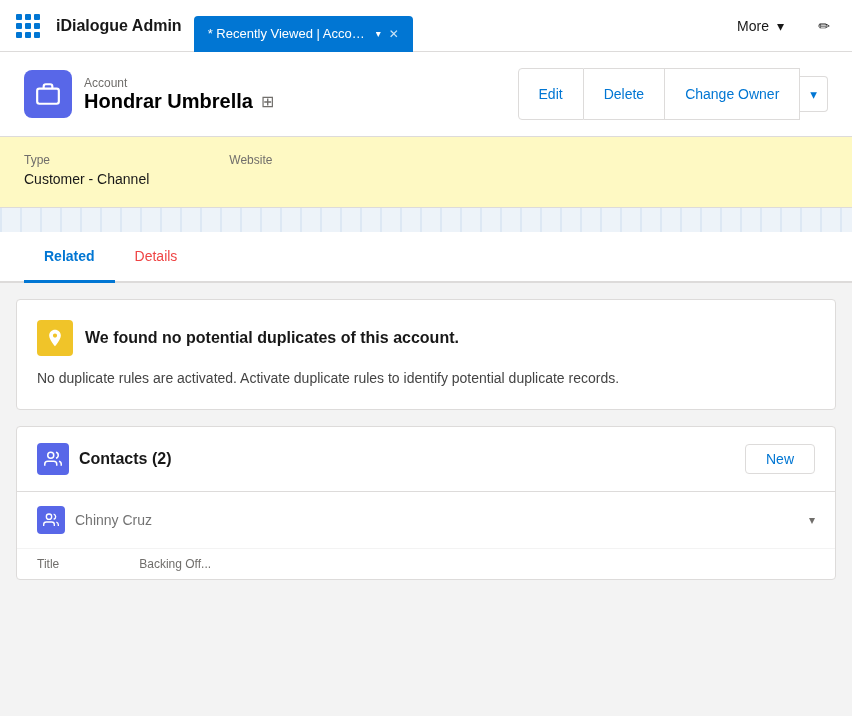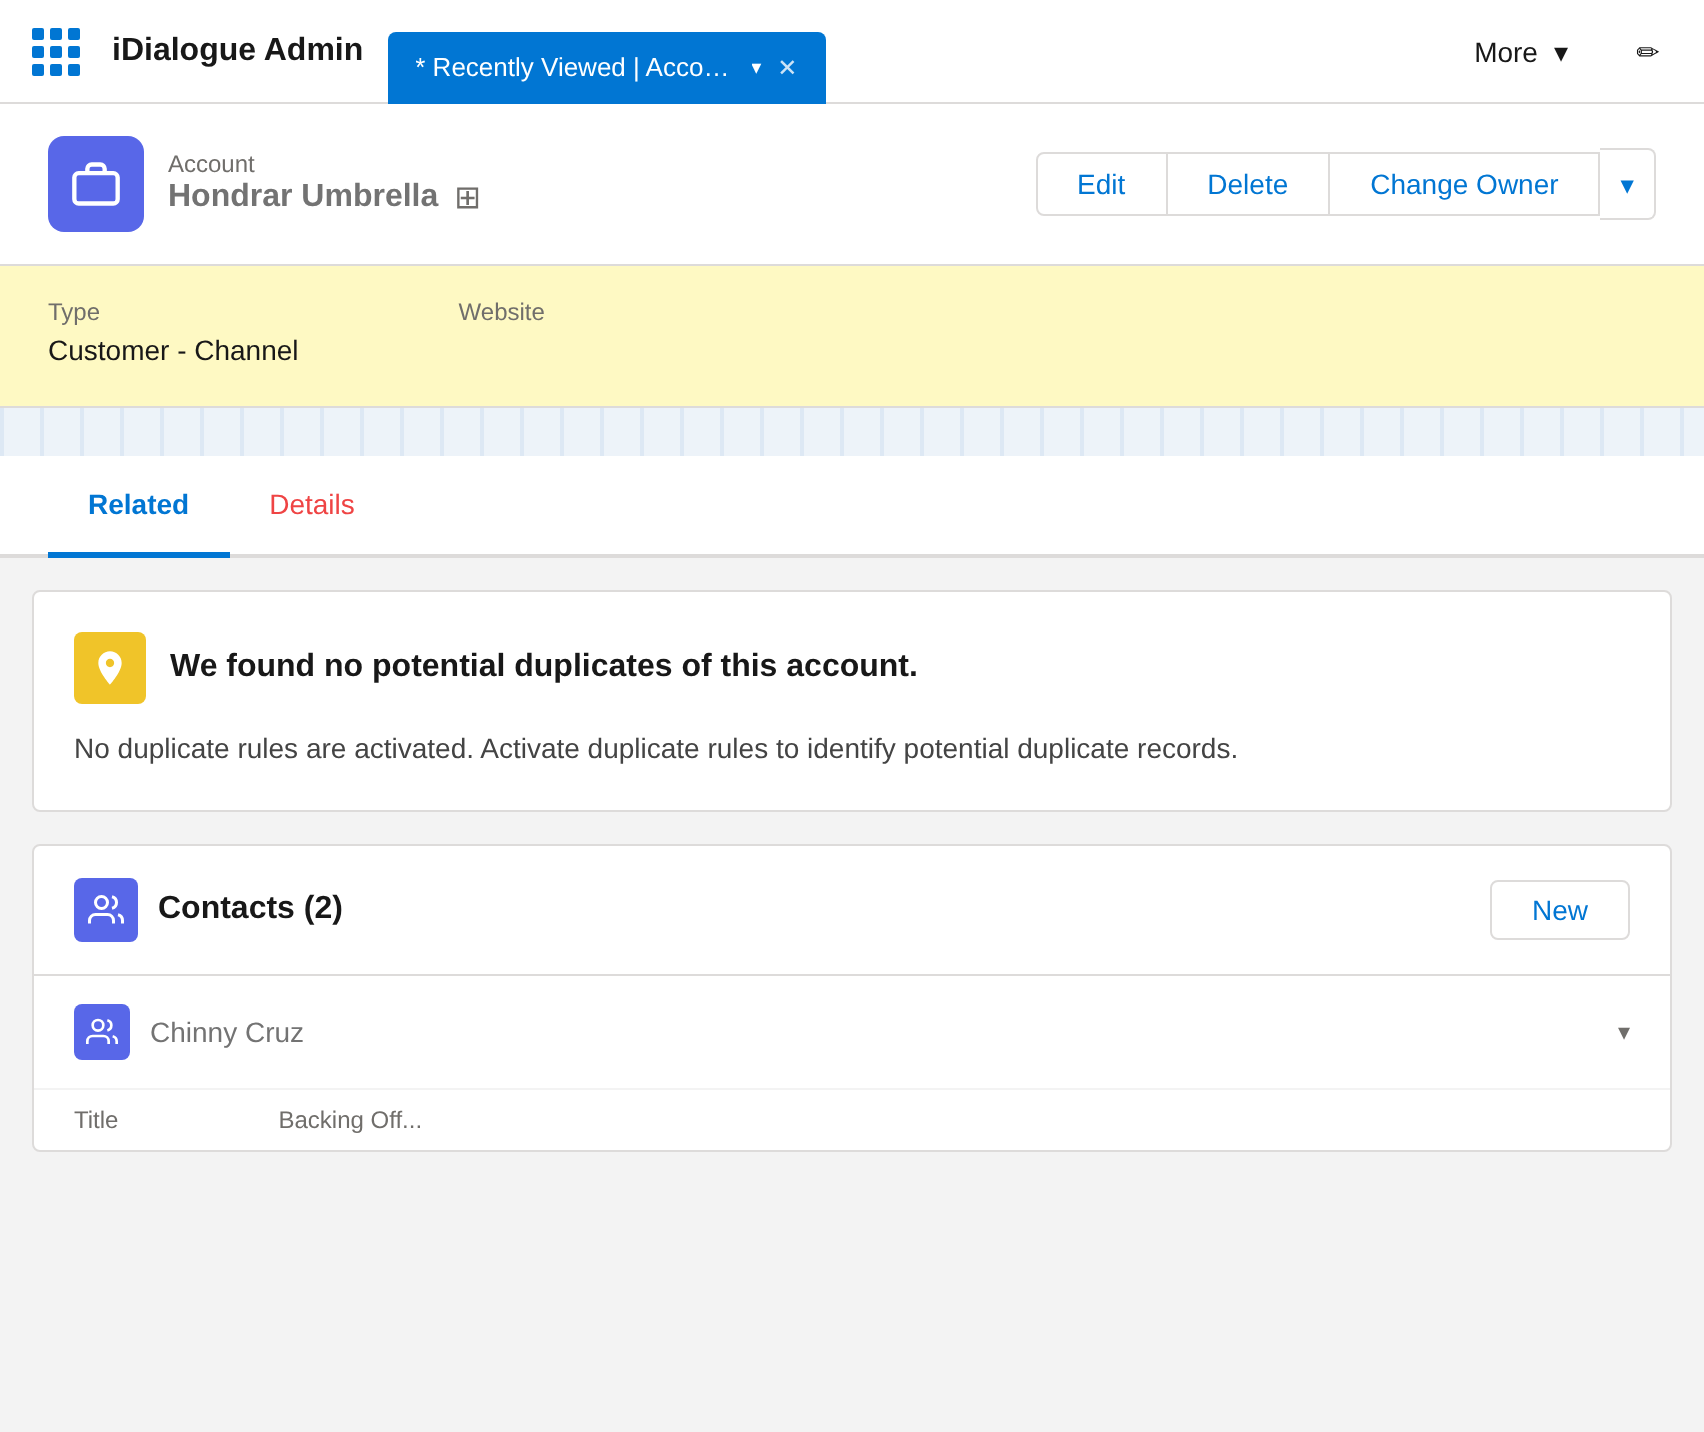--- a/index.html
+++ b/index.html
@@ -65,25 +65,25 @@
     .record-identity {
       display: flex; align-items: center; gap: 12px;
     }
     .record-icon {
       width: 48px; height: 48px; background: #5867e8; border-radius: 8px;
       display: flex; align-items: center; justify-content: center; color: #fff;
       font-size: 22px; flex-shrink: 0;
     }
     .record-label { font-size: 12px; color: #706e6b; }
     .record-name-row { display: flex; align-items: center; gap: 8px; }
-    .record-name { font-size: 16px; font-weight: 700; color: #737373; }
+    .record-name { font-size: 20px; font-weight: 700; color: #000000; }
     .hierarchy-icon { color: #706e6b; font-size: 16px; cursor: pointer; }
     .action-buttons { display: flex; align-items: center; gap: 0; }
     .btn {
-      padding: 0 20px; height: 32px; border: 1px solid #dddbda;
+      padding: 0 20px; height: 52px; border: 1px solid #dddbda;
       background: #fff; font-size: 14px; cursor: pointer; color: #0176d3;
       display: flex; align-items: center;
     }
     .btn:first-child { border-radius: 4px 0 0 4px; }
     .btn:not(:first-child) { border-left: none; }
     .btn-dropdown {
       padding: 0 10px; height: 36px; border: 1px solid #dddbda; border-left: none;
       background: #fff; cursor: pointer; color: #0176d3; border-radius: 0 4px 4px 0;
       display: flex; align-items: center;
     }

